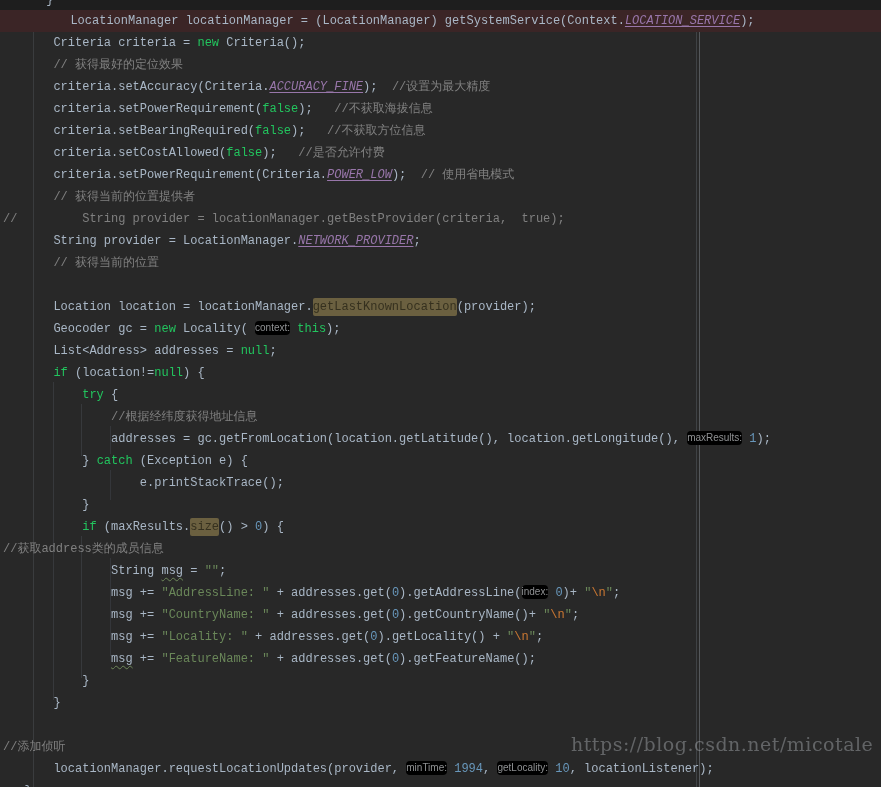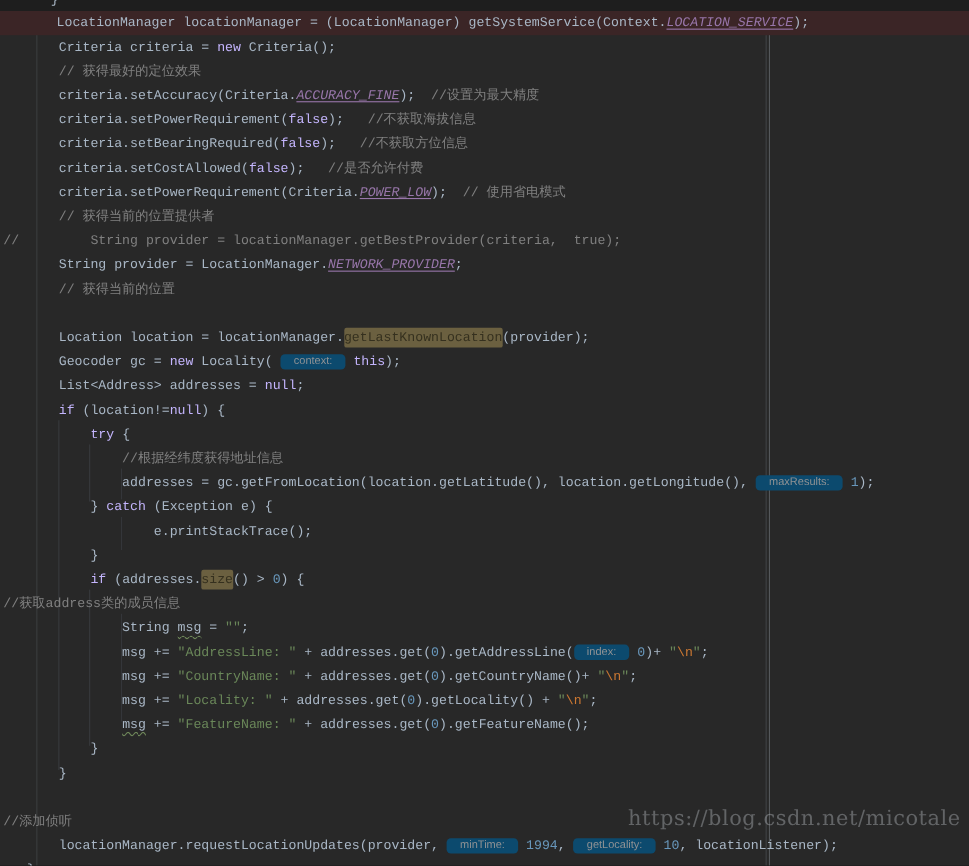--- a/index.html
+++ b/index.html
@@ -1,33 +1,33 @@
 <!DOCTYPE html>
 <html><head>
 <meta charset="utf-8">
 <style>
   html,body{margin:0;padding:0;background:#1a1a1a}
   .editor{position:relative;width:881px;height:787px;background:#282828;overflow:hidden;
     font-family:"Liberation Mono","DejaVu Sans Mono",monospace;font-size:12px;color:#a9b7c6;cursor:text}
   .lines{position:relative;z-index:2;padding-left:3px}
   .line{height:22px;line-height:22px;white-space:pre}
-  .bg-bp{background:#3b2526;margin-left:-3px;padding-left:1px}
+  .bg-bp{background:#3b2526;margin-left:-3px;padding-left:20px}
   .bg-strip{height:10px;background:#1e1e1e;margin-left:-3px;padding-left:3px;overflow:hidden}
   .bg-strip span{position:relative;top:-11px}
   .s-p{}
-  .s-kw{color:#c4b5fd}
+  .s-kw{color:#22c55e}
   .s-const{color:#9876aa;font-style:italic;text-decoration:underline;text-underline-offset:2px;text-decoration-thickness:1px}
   .s-cmt{color:#808080}
   .s-str{color:#6a8759}
   .s-esc{color:#cc7832}
   .s-num{color:#6897bb}
   .s-hl{background:#6b6040;color:#35301e;border-radius:2px;padding:2px 0}
   .s-wavy{text-decoration:underline wavy #6e8759;text-underline-offset:3px;text-decoration-thickness:1px}
-  .s-chip{display:inline-block;background:#0c4a6e;color:#909294;font-family:"Liberation Sans",sans-serif;
-    font-size:10px;line-height:14px;height:14px;border-radius:4px;padding:0 12px;vertical-align:1px}
+  .s-chip{display:inline-block;background:#000000;color:#909294;font-family:"Liberation Sans",sans-serif;
+    font-size:10px;line-height:14px;height:14px;border-radius:4px;padding:0 0;vertical-align:1px}
   .guide{position:absolute;width:1px;z-index:1}
   .watermark{position:absolute;z-index:3;font-family:"DejaVu Serif",serif;font-size:19px;
     color:rgba(168,173,178,0.45);left:571px;top:733px;letter-spacing:.5px;white-space:nowrap;pointer-events:none}
 </style>
 </head>
 <body>
 
 <div class="editor">
   <div id="guides">
       <div class="guide" style="left: 33px; top: 0px; height: 787px; background: rgb(58, 60, 62);"></div>
@@ -58,21 +58,21 @@
       <div class="line"><span class="s-p">       Location location = locationManager.</span><span class="s-hl">getLastKnownLocation</span><span class="s-p">(provider);</span></div>
       <div class="line"><span class="s-p">       Geocoder gc = </span><span class="s-kw">new</span><span class="s-p"> Locality( </span><span class="s-chip">context:</span><span class="s-p"> </span><span class="s-kw">this</span><span class="s-p">);</span></div>
       <div class="line"><span class="s-p">       List&lt;Address&gt; addresses = </span><span class="s-kw">null</span><span class="s-p">;</span></div>
       <div class="line"><span class="s-p">       </span><span class="s-kw">if</span><span class="s-p"> (location!=</span><span class="s-kw">null</span><span class="s-p">) {</span></div>
       <div class="line"><span class="s-p">           </span><span class="s-kw">try</span><span class="s-p"> {</span></div>
       <div class="line"><span class="s-cmt">               //根据经纬度获得地址信息</span></div>
       <div class="line"><span class="s-p">               addresses = gc.getFromLocation(location.getLatitude(), location.getLongitude(), </span><span class="s-chip">maxResults:</span><span class="s-p"> </span><span class="s-num">1</span><span class="s-p">);</span></div>
       <div class="line"><span class="s-p">           } </span><span class="s-kw">catch</span><span class="s-p"> (Exception e) {</span></div>
       <div class="line"><span class="s-p">                   e.printStackTrace();</span></div>
       <div class="line"><span class="s-p">           }</span></div>
-      <div class="line"><span class="s-p">           </span><span class="s-kw">if</span><span class="s-p"> (addresses.</span><span class="s-hl">size</span><span class="s-p">() &gt; </span><span class="s-num">0</span><span class="s-p">) {</span></div>
+      <div class="line"><span class="s-p">           </span><span class="s-kw">if</span><span class="s-p"> (maxResults.</span><span class="s-hl">size</span><span class="s-p">() &gt; </span><span class="s-num">0</span><span class="s-p">) {</span></div>
       <div class="line"><span class="s-cmt">//获取address类的成员信息</span></div>
       <div class="line"><span class="s-p">               String </span><span class="s-wavy">msg</span><span class="s-p"> = </span><span class="s-str">""</span><span class="s-p">;</span></div>
       <div class="line"><span class="s-p">               msg += </span><span class="s-str">"AddressLine: "</span><span class="s-p"> + addresses.get(</span><span class="s-num">0</span><span class="s-p">).getAddressLine(</span><span class="s-chip">index:</span><span class="s-p"> </span><span class="s-num">0</span><span class="s-p">)+ </span><span class="s-str">"</span><span class="s-esc">\n</span><span class="s-str">"</span><span class="s-p">;</span></div>
       <div class="line"><span class="s-p">               msg += </span><span class="s-str">"CountryName: "</span><span class="s-p"> + addresses.get(</span><span class="s-num">0</span><span class="s-p">).getCountryName()+ </span><span class="s-str">"</span><span class="s-esc">\n</span><span class="s-str">"</span><span class="s-p">;</span></div>
       <div class="line"><span class="s-p">               msg += </span><span class="s-str">"Locality: "</span><span class="s-p"> + addresses.get(</span><span class="s-num">0</span><span class="s-p">).getLocality() + </span><span class="s-str">"</span><span class="s-esc">\n</span><span class="s-str">"</span><span class="s-p">;</span></div>
       <div class="line"><span class="s-p">               </span><span class="s-wavy">msg</span><span class="s-p"> += </span><span class="s-str">"FeatureName: "</span><span class="s-p"> + addresses.get(</span><span class="s-num">0</span><span class="s-p">).getFeatureName();</span></div>
       <div class="line"><span class="s-p">           }</span></div>
       <div class="line"><span class="s-p">       }</span></div>
       <div class="line"><span class="s-p"></span></div>
       <div class="line"><span class="s-cmt">//添加侦听</span></div>

